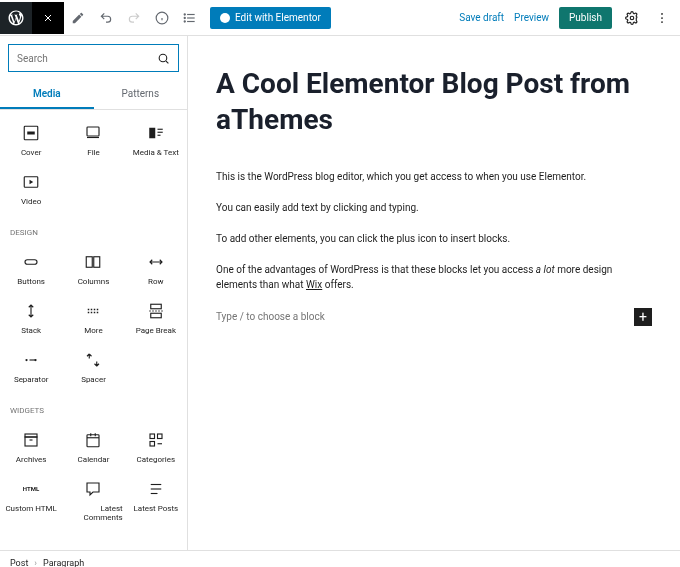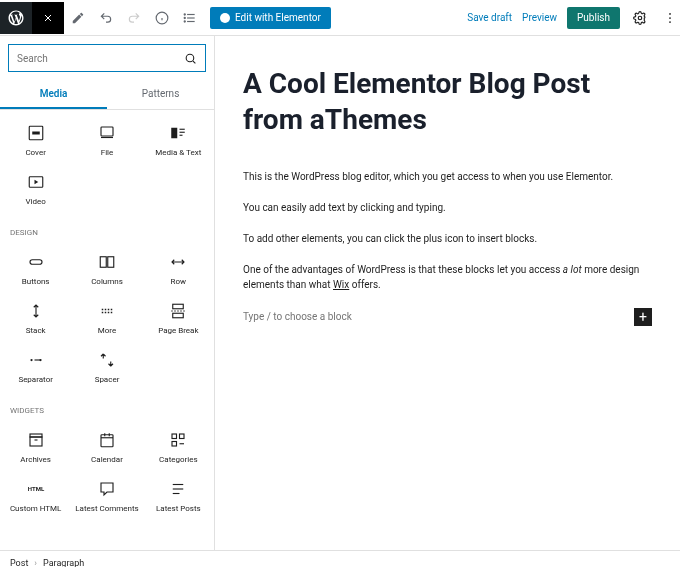--- a/index.html
+++ b/index.html
@@ -4,36 +4,36 @@
 <style>
 *{margin:0;padding:0;box-sizing:border-box;font-family:-apple-system,BlinkMacSystemFont,"Segoe UI",Roboto,sans-serif}
 body{width:680px;height:567px;overflow:hidden;background:#fff;font-size:11px;color:#1e1e1e}
 .topbar{height:36px;display:flex;align-items:center;border-bottom:1px solid #e0e0e0}
 .wp-logo{width:32px;height:32px;background:#1d2327;display:flex;align-items:center;justify-content:center}
 .close-btn{width:32px;height:32px;background:#000;display:flex;align-items:center;justify-content:center;color:#fff}
 .tool-btn{width:28px;height:32px;display:flex;align-items:center;justify-content:center;color:#646970}
 .tool-btn.disabled{color:#ccc}
 .elem-btn{height:22px;background:#007cba;color:#fff;border:none;border-radius:2px;padding:0 10px;display:flex;align-items:center;gap:5px;font-size:10px;margin-left:6px}
 .elem-btn .dot{width:10px;height:10px;border-radius:50%;background:#fff;display:inline-block}
-.top-right{margin-left:auto;display:flex;align-items:center;gap:10px;}
+.top-right{margin-left:auto;display:flex;align-items:center;gap:10px;padding-right:8px}
 .link-btn{color:#007cba;font-size:10px;background:none;border:none}
 .publish-btn{background:#0f766e;color:#fff;border:none;height:22px;padding:0 10px;border-radius:2px;font-size:10px}
 .icon-btn{width:20px;height:20px;display:flex;align-items:center;justify-content:center;color:#1e1e1e}
 .main{display:flex;height:514px}
-.sidebar{width:215px;border-right:1px solid #e0e0e0;display:flex;flex-direction:column;overflow-y:auto}
+.sidebar{width:188px;border-right:1px solid #e0e0e0;display:flex;flex-direction:column;overflow-y:auto}
 .search-wrap{padding:8px}
 .search-box{border:1px solid #007cba;height:28px;display:flex;align-items:center;padding:0 8px}
 .search-box input{border:none;flex:1;outline:none;font-size:10px}
 .tabs{display:flex;border-bottom:1px solid #e0e0e0}
 .tab{flex:1;text-align:center;padding:8px 0;font-size:10px;color:#646970;border-bottom:2px solid transparent}
 .tab.active{color:#007cba;border-bottom-color:#007cba;font-weight:600}
 .blocks-grid{display:grid;grid-template-columns:repeat(3,1fr);padding:6px 0}
 .block-item{display:flex;flex-direction:column;align-items:center;padding:8px 2px;gap:6px}
 .block-item .bi{width:18px;height:18px;display:flex;align-items:center;justify-content:center;color:#1e1e1e}
-.block-item .bl{font-size:8px;color:#1e1e1e;text-align:left}
+.block-item .bl{font-size:8px;color:#1e1e1e;text-align:right}
 .section-title{font-size:8px;color:#757575;padding:8px 10px 2px;text-transform:uppercase}
 .content{flex:1;padding:30px 28px 0;overflow-y:auto;position:relative;color:#1e1e1e}
 .content::-webkit-scrollbar{width:6px}
 .content::-webkit-scrollbar-thumb{background:#ccc;border-radius:3px}
 .title{font-size:28px;font-weight:700;line-height:1.3;margin-bottom:30px;color:#1a202c}
 .para{font-size:10px;line-height:1.5;margin-bottom:16px;color:#1e1e1e}
 .para i{font-style:italic}
 .para u{text-decoration:underline}
 .placeholder-row{display:flex;align-items:center;margin-top:6px}
 .placeholder{font-size:10px;color:#757575;flex:1}

